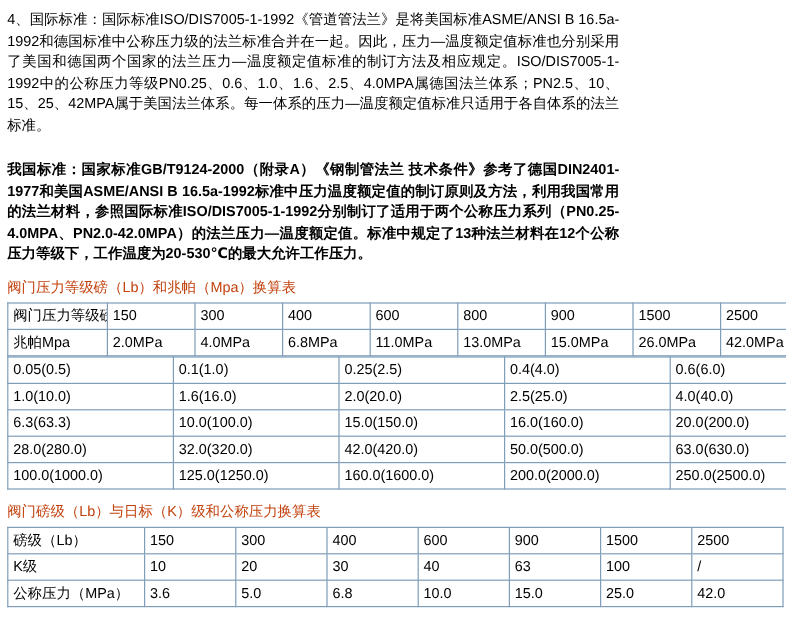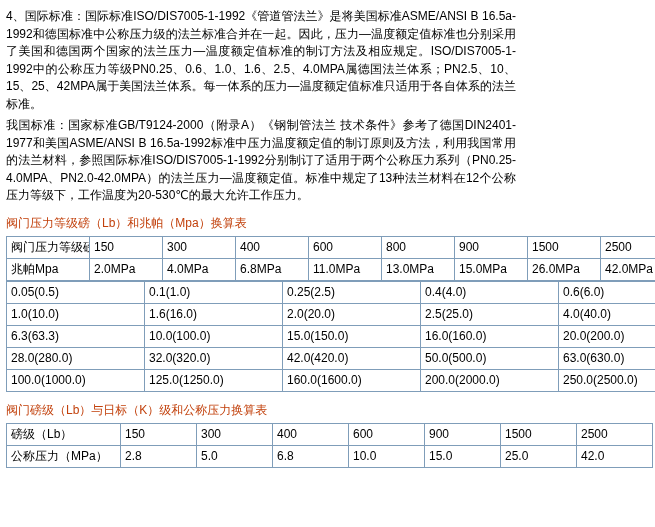--- a/index.html
+++ b/index.html
@@ -26,21 +26,22 @@
     font-size: 12px;
     line-height: 17.5px;
     text-align: justify;
     margin: 0 0 2px 0;
     color: #000;
   }
   .para.first {
     margin-top: 2px;
   }
   .para.second {
-    margin-top: 4px;
+    margin-top: 20px;
+    font-weight: bold;
   }
   .section-title {
     font-size: 12px;
     line-height: 17px;
     margin: 10px 0 4px 0;
     color: #c2410c;
   }
   table.grid {
     border-collapse: collapse;
     width: 645px;
@@ -155,22 +156,32 @@
         <td>磅级（Lb）</td>
         <td>150</td>
         <td>300</td>
         <td>400</td>
         <td>600</td>
         <td>900</td>
         <td>1500</td>
         <td>2500</td>
       </tr>
       <tr>
+        <td>K级</td>
+        <td>10</td>
+        <td>20</td>
+        <td>30</td>
+        <td>40</td>
+        <td>63</td>
+        <td>100</td>
+        <td>/</td>
+      </tr>
+      <tr>
         <td>公称压力（MPa）</td>
-        <td>2.8</td>
+        <td>3.6</td>
         <td>5.0</td>
         <td>6.8</td>
         <td>10.0</td>
         <td>15.0</td>
         <td>25.0</td>
         <td>42.0</td>
       </tr>
     </tbody>
   </table>
 

